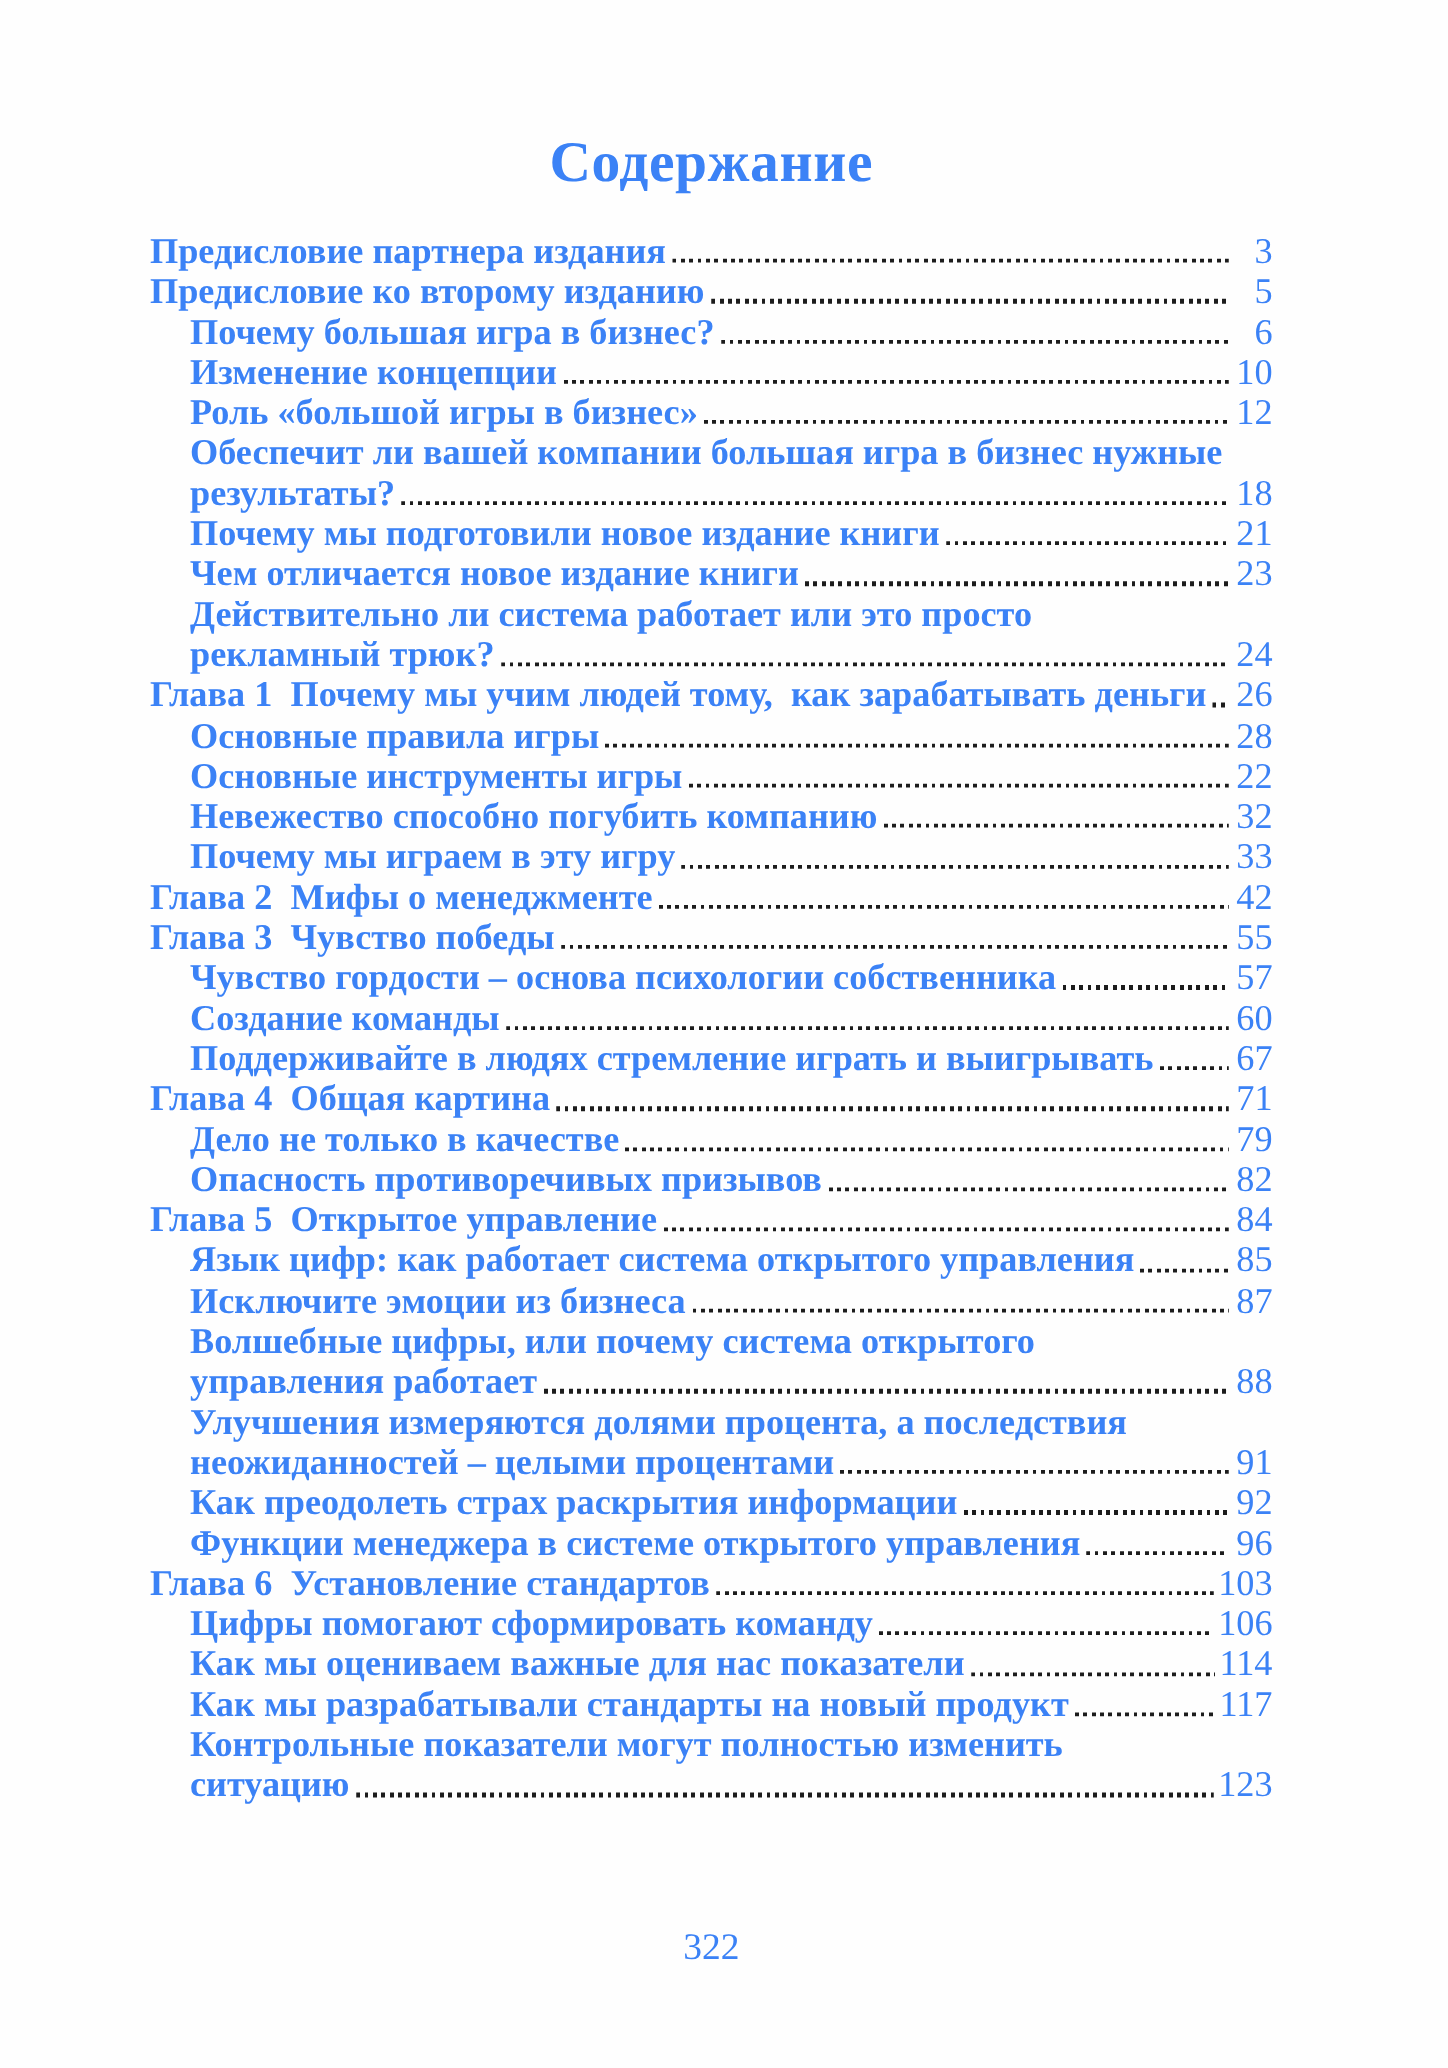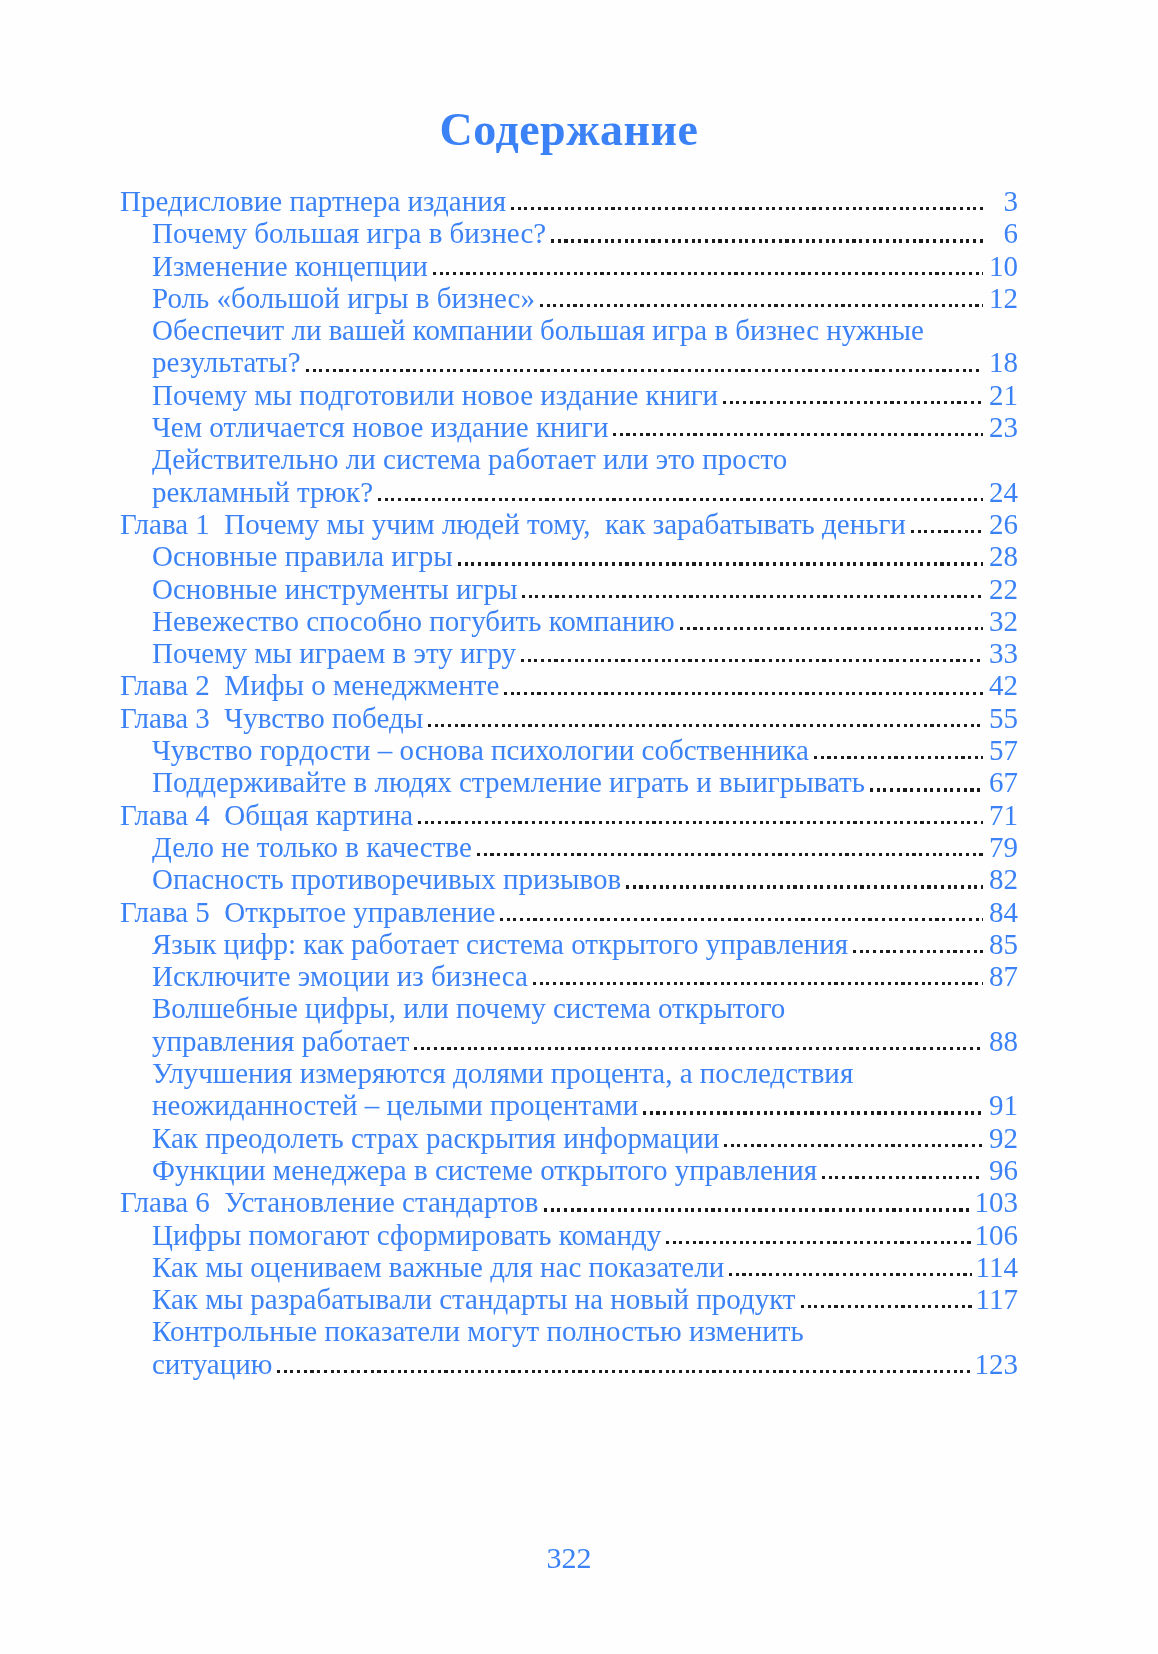--- a/index.html
+++ b/index.html
@@ -30,21 +30,21 @@
   }
   .rows { margin-top: 29px; }
   .row {
     display: flex;
     align-items: baseline;
     font-size: 29px;
     line-height: 32.3px;
     height: 32.3px;
   }
   .row.indent { padding-left: 32px; justify-content: space-between; }
-  .text { white-space: pre; }
+  .text { white-space: pre; font-weight: bold; }
   .leader {
     flex: 1 1 auto;
     min-width: 8px;
     align-self: stretch;
     position: relative;
     margin: 0 4px 0 5px;
   }
   .leader::after {
     content: "";
     position: absolute;
@@ -71,20 +71,25 @@
 
 <div class="page">
   <div class="content">
     <h1 class="title">Содержание</h1>
     <div class="rows" id="toc-rows">
         <div class="row">
           <span class="text">Предисловие партнера издания</span>
           <span class="leader"></span>
           <span class="num">3</span>
         </div>
+        <div class="row">
+          <span class="text">Предисловие ко второму изданию</span>
+          <span class="leader"></span>
+          <span class="num">5</span>
+        </div>
         <div class="row indent">
           <span class="text">Почему большая игра в бизнес?</span>
           <span class="leader"></span>
           <span class="num">6</span>
         </div>
         <div class="row indent">
           <span class="text">Изменение концепции</span>
           <span class="leader"></span>
           <span class="num">10</span>
         </div>
@@ -151,20 +156,25 @@
         </div>
         <div class="row">
           <span class="text">Глава 3  Чувство победы</span>
           <span class="leader"></span>
           <span class="num">55</span>
         </div>
         <div class="row indent">
           <span class="text">Чувство гордости – основа психологии собственника</span>
           <span class="leader"></span>
           <span class="num">57</span>
+        </div>
+        <div class="row indent">
+          <span class="text">Создание команды</span>
+          <span class="leader"></span>
+          <span class="num">60</span>
         </div>
         <div class="row indent">
           <span class="text">Поддерживайте в людях стремление играть и выигрывать</span>
           <span class="leader"></span>
           <span class="num">67</span>
         </div>
         <div class="row">
           <span class="text">Глава 4  Общая картина</span>
           <span class="leader"></span>
           <span class="num">71</span>

